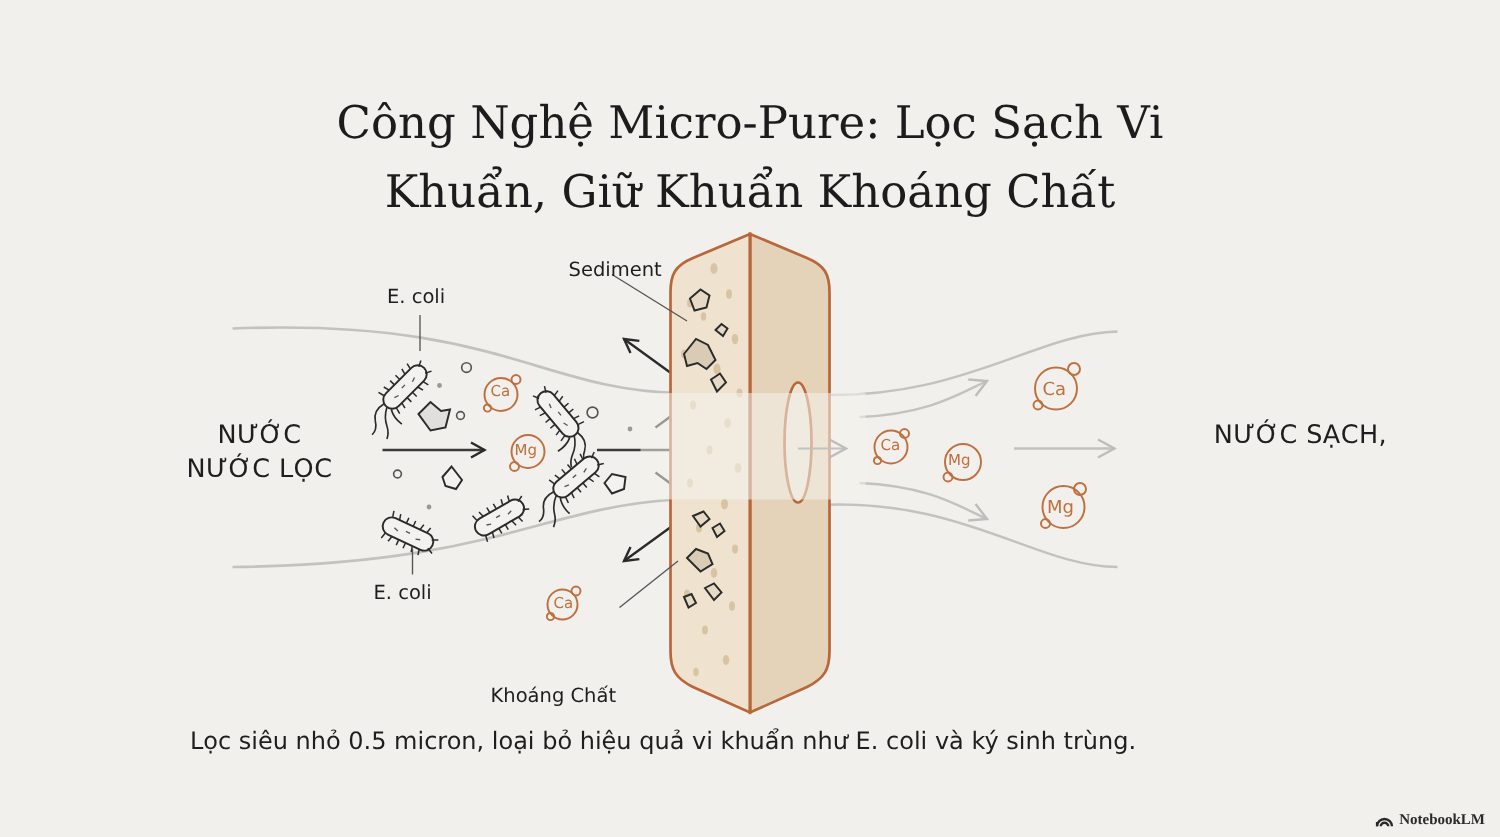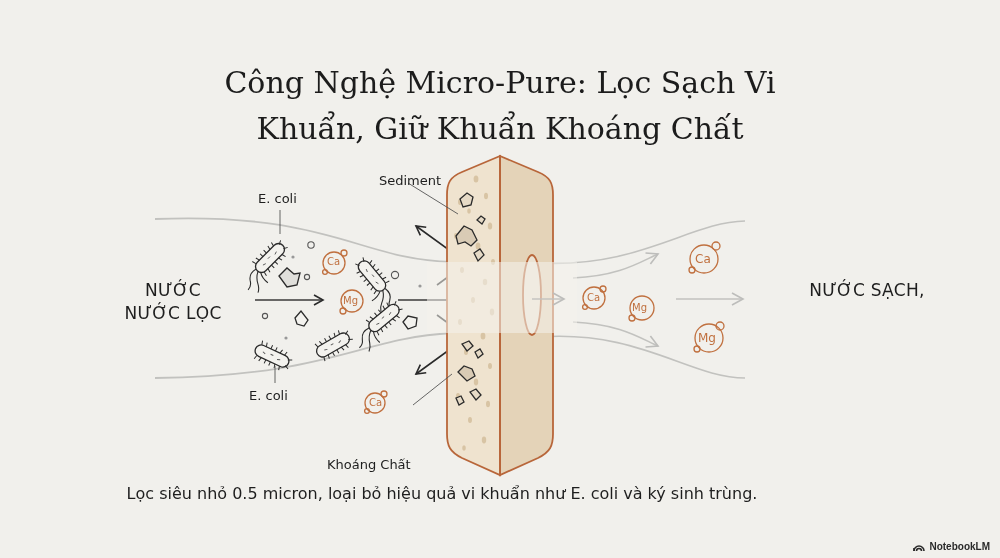--- a/index.html
+++ b/index.html
@@ -53,21 +53,21 @@
       width: 884px;
       text-align: center;
       font-family: "DejaVu Sans", "Liberation Sans", sans-serif;
       font-size: 16px;
       color: #1e1e1e;
     }
     .brand {
       position: absolute;
       right: 10px;
       bottom: 6px;
-      font-family: Liberation Sans, sans-serif;
+      font-family: Liberation Serif, serif;
       font-size: 10px;
       font-weight: bold;
       color: #2a2a2a;
       display: flex;
       align-items: center;
       gap: 4px;
     }
   </style>
 </head>
 <body>

